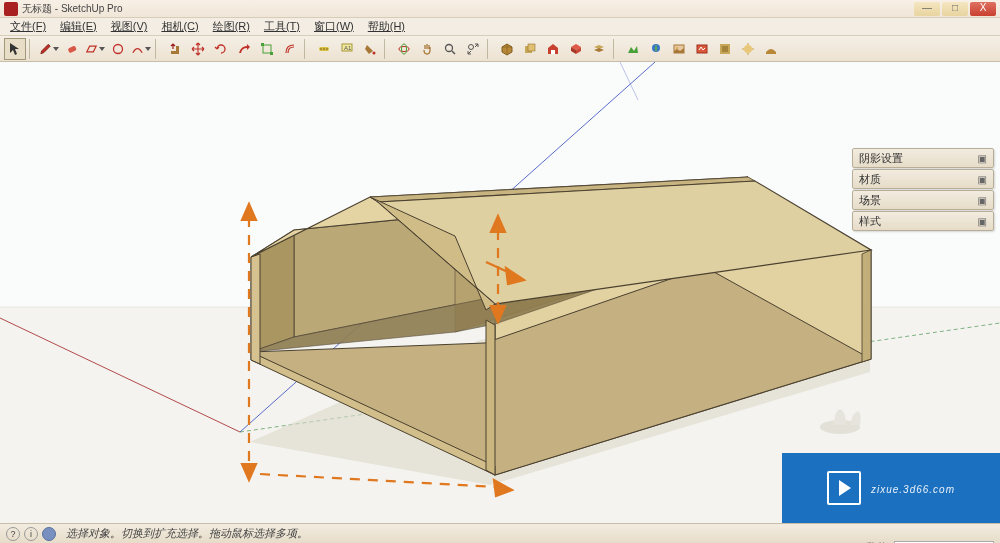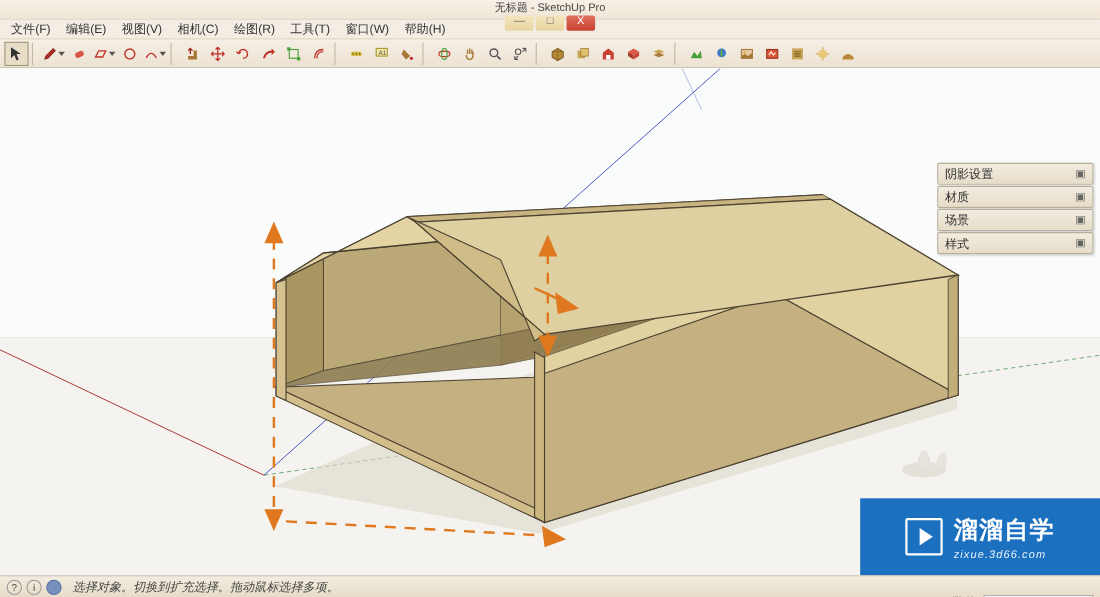--- a/index.html
+++ b/index.html
@@ -12,21 +12,20 @@
   overflow: hidden;
   position: relative;
 }
 .titlebar {
   height: 18px;
   background: linear-gradient(#f8f0e6, #f0e6d8);
   display: flex;
   align-items: center;
   padding: 0 4px;
   border-bottom: 1px solid #d8cdb8;
-  flex-direction: column;
 }
 .titlebar .app-icon {
   width: 14px; height: 14px;
   background: #a82020;
   border-radius: 2px;
   margin-right: 4px;
 }
 .titlebar .title { flex: 1; color: #444; font-size: 10px; }
 .win-controls { display: flex; gap: 2px; }
 .win-btn {
@@ -42,21 +41,21 @@
 .menubar {
   height: 18px;
   background: #f3ede3;
   display: flex;
   align-items: center;
   padding: 0 4px;
   gap: 2px;
   border-bottom: 1px solid #d8cdb8;
   font-size: 11px;
 }
-.menu-item { padding: 1px 6px; color: #333; cursor: pointer; }
+.menu-item { padding: 1px 6px; color: #333; cursor: pointer; text-decoration: underline; }
 
 .toolbar {
   height: 26px;
   background: linear-gradient(#f5efe5,#ece2d2);
   border-bottom: 1px solid #c8bda8;
   display: flex;
   align-items: center;
   padding: 0 4px;
   gap: 1px;
 }
@@ -451,21 +450,20 @@
     <div class="panel-head">
       <span class="label">样式</span>
       <span class="close">▣</span>
     </div>
   </div>
 </div>
 
 <div class="watermark">
   <div class="play"></div>
   <div>
-    <div class="text-main">溜溜自学</div>
     <div class="text-sub">zixue.3d66.com</div>
   </div>
 </div>
 
 <div class="statusbar">
   <div class="status-icons">
     <div class="status-icon">?</div>
     <div class="status-icon">i</div>
     <div class="status-icon" style="background:#7890c0;border-color:#5870a0;"></div>
   </div>

